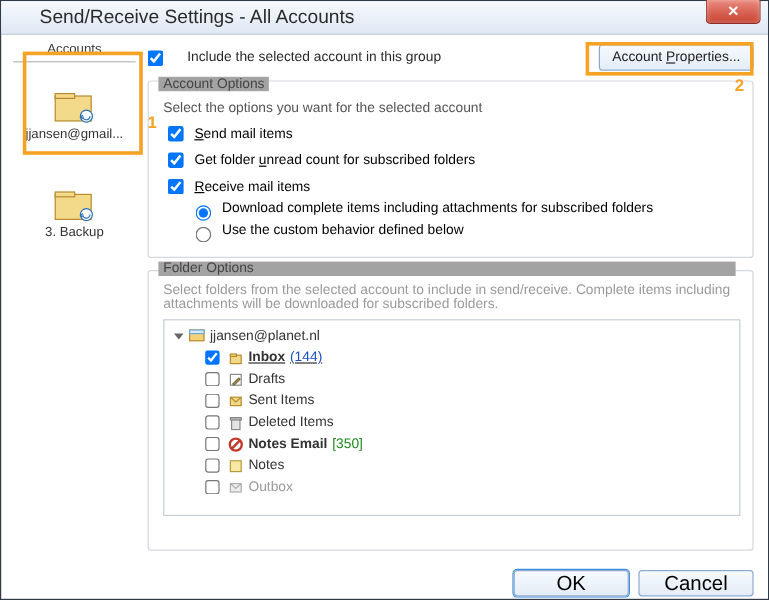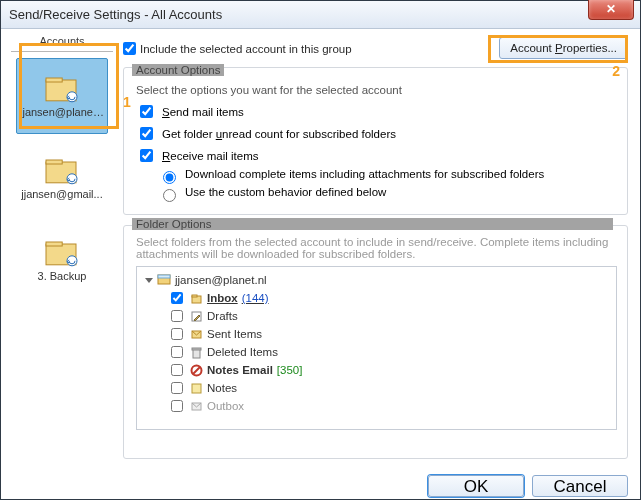--- a/index.html
+++ b/index.html
@@ -11,21 +11,21 @@
     box-shadow: 0 0 14px rgba(0,0,0,.45);
   }
   .titlebar {
     height: 28px;
     background: linear-gradient(#f6f9fd, #dfe8f4);
     border-bottom: 1px solid #b9c6d6;
     display: flex; align-items: center;
     padding-left: 8px;
     position: relative;
   }
-  .titlebar .title { font-size: 13px; color: #2b2b2b; }
+  .titlebar .title { font-size: 16px; color: #2b2b2b; margin-left: 24px; }
   .close-btn {
     position: absolute; right: 6px; top: -1px;
     width: 46px; height: 20px;
     background: linear-gradient(#e98a7e, #c9412f);
     border: 1px solid #8f2b1f; border-top: none;
     border-radius: 0 0 4px 4px;
     color: #fff; text-align: center; line-height: 18px;
     font-size: 12px; font-weight: bold;
     box-shadow: inset 0 0 4px rgba(255,255,255,.35);
   }
@@ -45,21 +45,21 @@
     font-size: 11px; color: #333;
     position: relative;
   }
   .acct-item.selected { background: #90c7ea; border: 1px solid #3c8fc8; }
   .acct-item .folder-icon { margin-bottom: 3px; }
   .acct-item .label { max-width: 88px; overflow: hidden; text-overflow: ellipsis; white-space: nowrap; padding: 0 2px; }
   .hl1 { position:absolute; left:18px; top:42px; width:100px; height:86px; border:3px solid #f5a225; pointer-events:none; }
   .num1 { position:absolute; left:122px; top:93px; color:#f5a225; font-weight:bold; font-size:14px; }
   .main { flex: 1; display: flex; flex-direction: column; }
   .toprow { display: flex; align-items: center; justify-content: space-between; padding: 4px 2px 6px 0; }
-  .chk { display: flex; align-items: flex-end; gap: 4px; font-size: 11.5px; color: #2a2a2a; }
+  .chk { display: flex; align-items: center; gap: 20px; font-size: 11.5px; color: #2a2a2a; }
   .chk input { margin:0; }
   .acct-props-btn {
     font-size: 11.5px; padding: 2px 10px; height: 22px;
     background: linear-gradient(#f7fafe, #e3ecf7);
     border: 1px solid #8aa9cf; border-radius: 3px;
     color: #222;
   }
   .acct-props-btn .ul { text-decoration: underline; }
   .hl2 { position:absolute; right:12px; top:34px; width:140px; height:28px; border:3px solid #f5a225; pointer-events:none; }
   .num2 { position:absolute; right:20px; top:62px; color:#f5a225; font-weight:bold; font-size:14px; }
@@ -104,32 +104,20 @@
     <div class="close-btn">
       <span>✕</span>
     </div>
   </div>
 
   <div class="body">
 
     <div class="accounts-panel">
       <div class="accounts-header">Accounts</div>
       <div class="acct-list" id="acct-list">
-          <div class="acct-item selected">
-            <span class="folder-icon">
-              <svg width="36" height="28.8">
-                <rect x="2" y="6" width="30" height="20.8" fill="#f3d98a" stroke="#b88a2a"></rect>
-                <rect x="2" y="4" width="16.2" height="4" fill="#f3d98a" stroke="#b88a2a"></rect>
-                <circle cx="28" cy="22.8" r="5" fill="#fff" stroke="#2a6fb8"></circle>
-                <path d="M25 22.8 a3 3 0 1 0 6 0" fill="none" stroke="#2a6fb8"></path>
-                <path d="M25 21.8 l-2 2 l2 1" fill="none" stroke="#2a6fb8"></path>
-              </svg>
-            </span>
-            <span class="label">jjansen@planet...</span>
-          </div>
           <div class="acct-item">
             <span class="folder-icon">
               <svg width="36" height="28.8">
                 <rect x="2" y="6" width="30" height="20.8" fill="#f3d98a" stroke="#b88a2a"></rect>
                 <rect x="2" y="4" width="16.2" height="4" fill="#f3d98a" stroke="#b88a2a"></rect>
                 <circle cx="28" cy="22.8" r="5" fill="#fff" stroke="#2a6fb8"></circle>
                 <path d="M25 22.8 a3 3 0 1 0 6 0" fill="none" stroke="#2a6fb8"></path>
                 <path d="M25 21.8 l-2 2 l2 1" fill="none" stroke="#2a6fb8"></path>
               </svg>
             </span>

